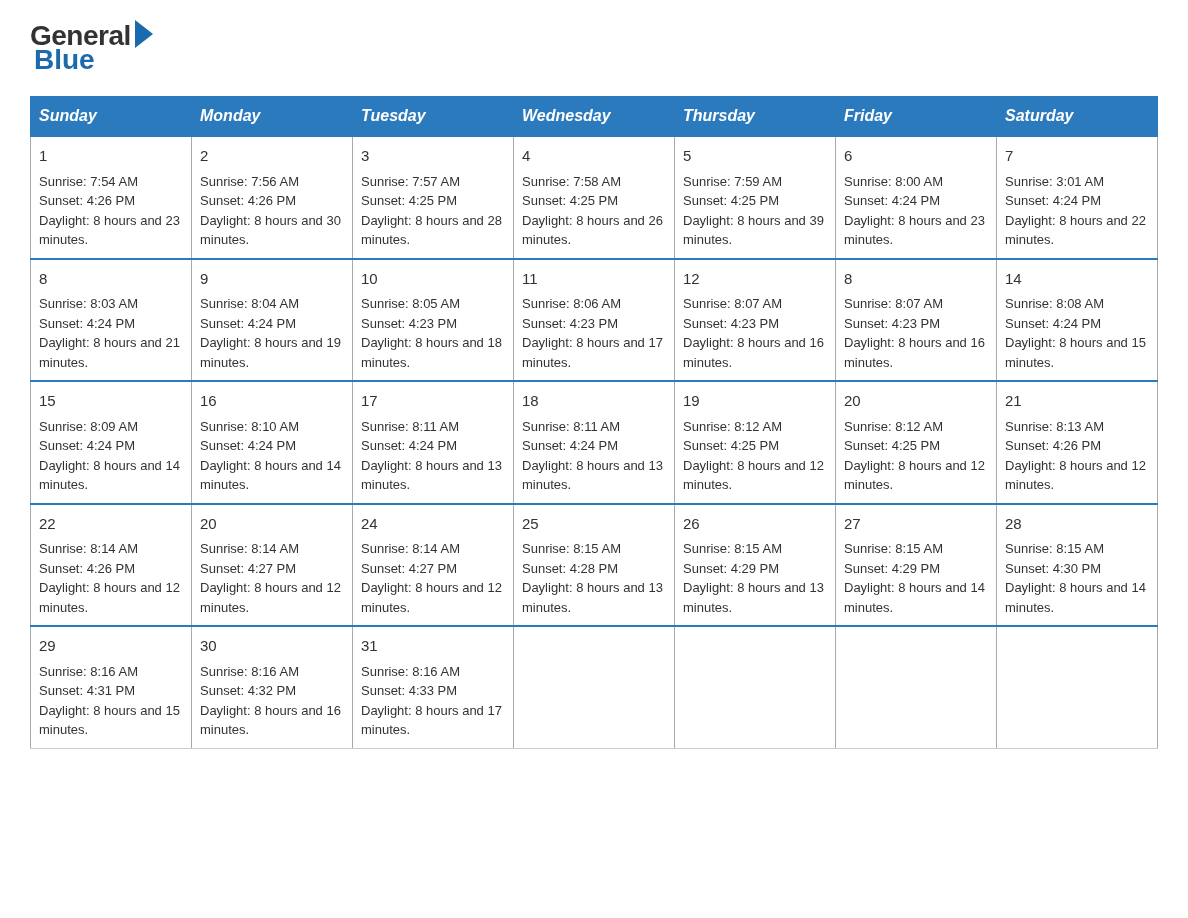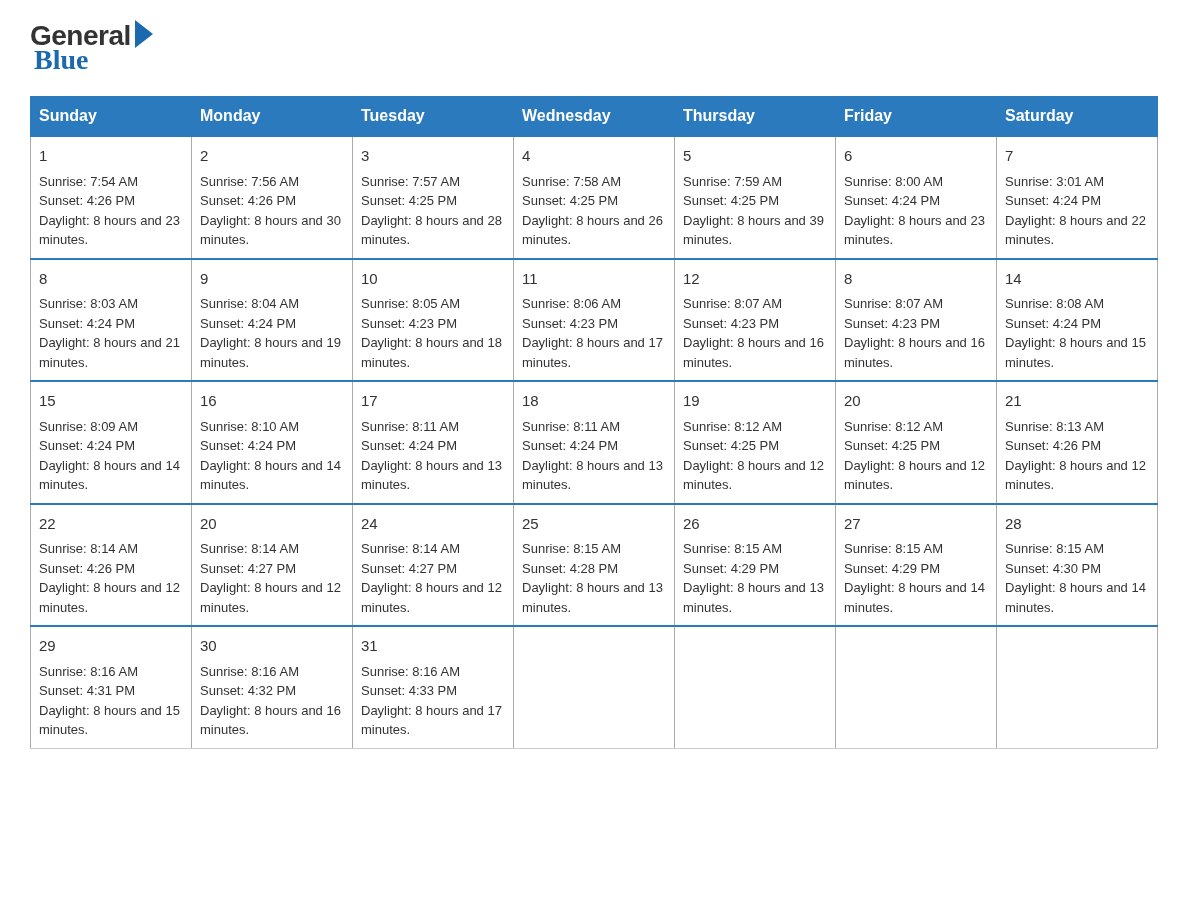--- a/index.html
+++ b/index.html
@@ -39,21 +39,20 @@
       border-bottom: 14px solid transparent;
       margin-left: 4px;
       margin-top: -4px;
     }
     .logo-blue {
       font-size: 28px;
       font-weight: bold;
       color: #1a6aad;
       margin-left: 4px;
       margin-top: -8px;
-      font-family: Liberation Serif, serif;
     }
     .title-section {
       text-align: right;
     }
     .month-title {
       font-size: 52px;
       font-weight: bold;
       color: #222;
       line-height: 1.1;
     }
@@ -67,20 +66,21 @@
       border-collapse: collapse;
     }
     th {
       background-color: #2a7abd;
       color: #fff;
       font-size: 16px;
       font-weight: bold;
       padding: 10px 8px;
       text-align: left;
       border: 1px solid #2a7abd;
+      font-style: italic;
     }
     td {
       vertical-align: top;
       padding: 8px 8px;
       border: 1px solid #aaa;
       width: 14.28%;
       min-height: 100px;
       font-size: 13px;
       color: #333;
       line-height: 1.5;

